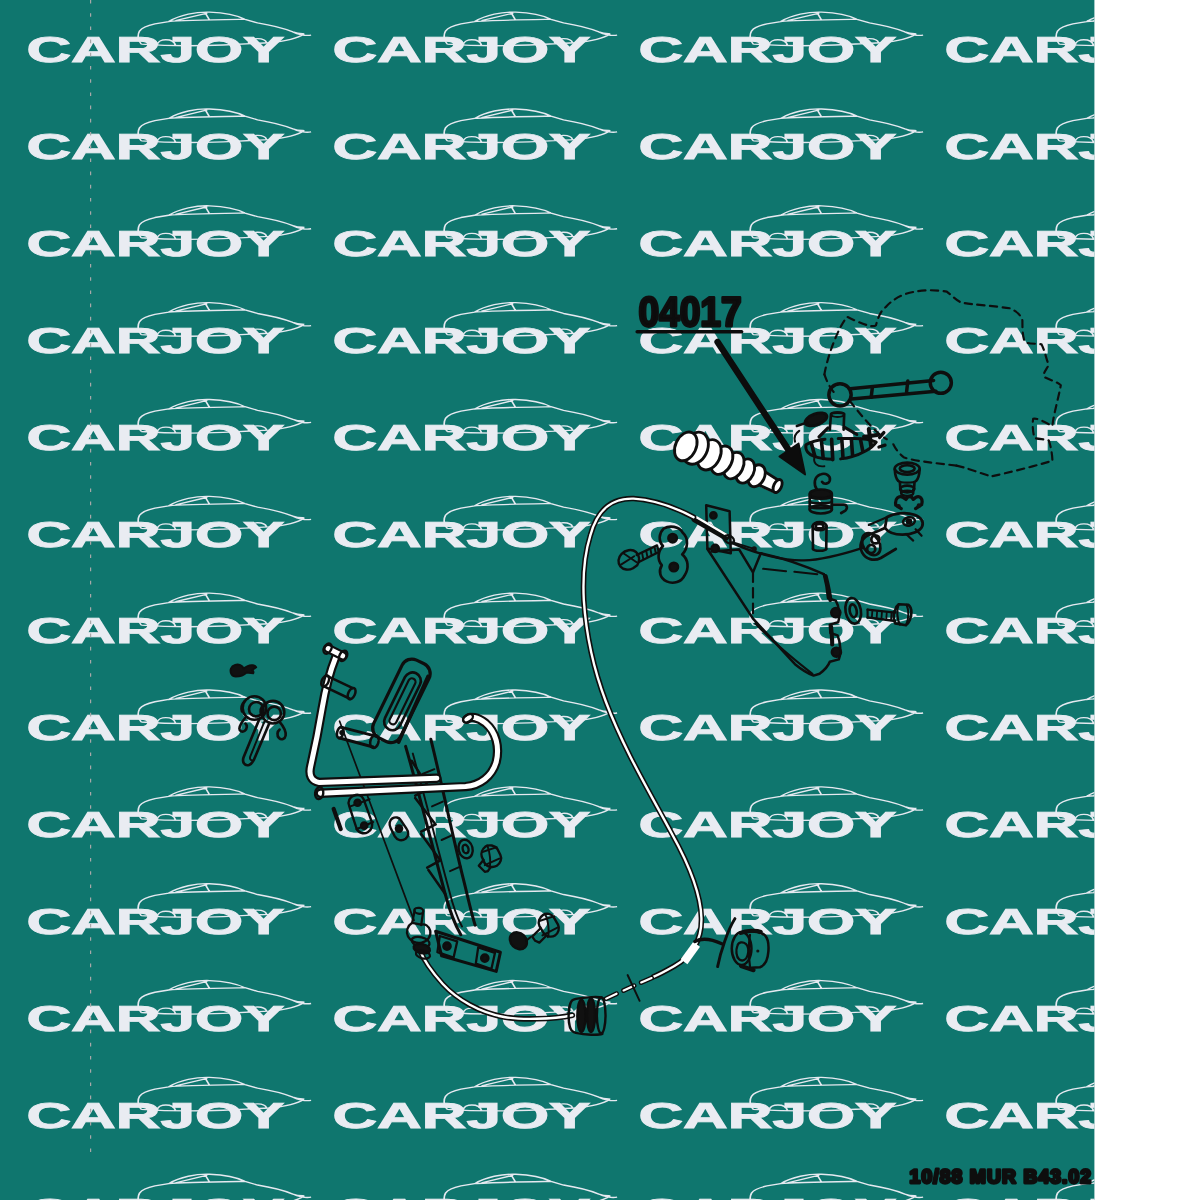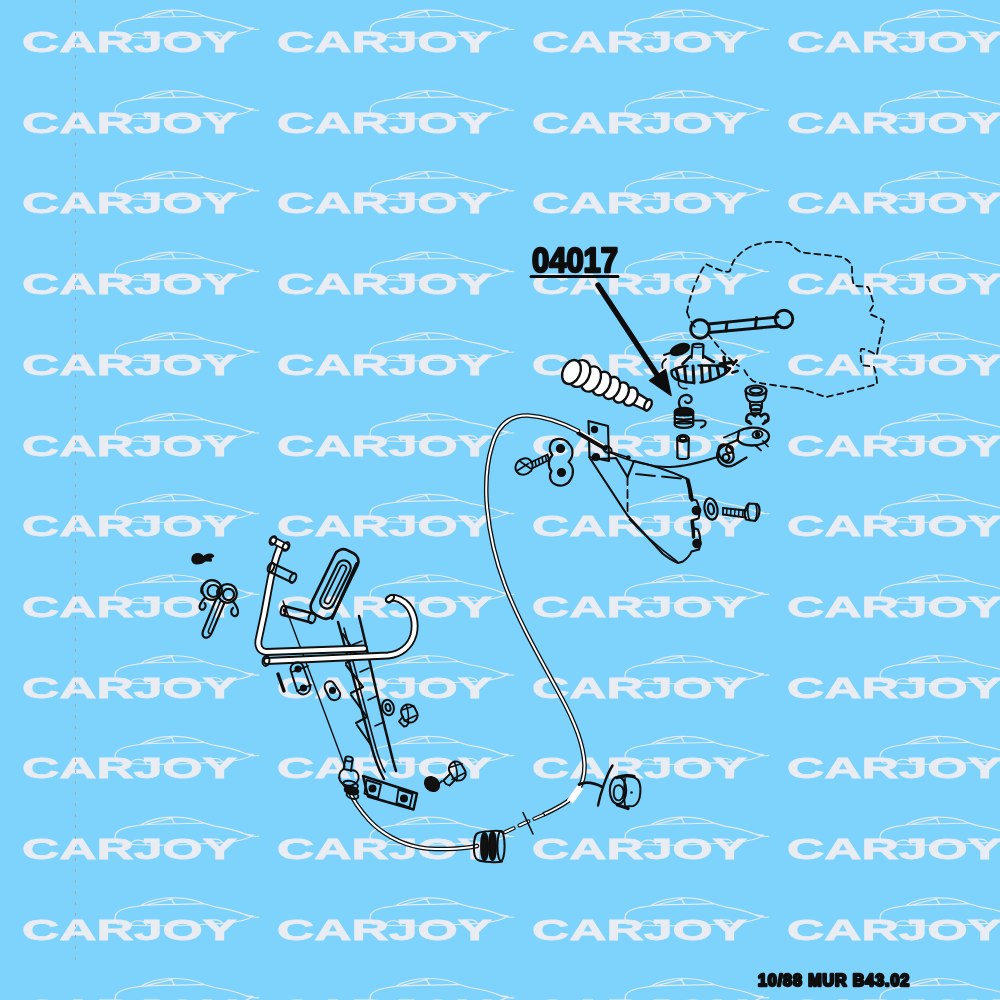--- a/index.html
+++ b/index.html
@@ -1,16 +1,16 @@
 <!DOCTYPE html>
 <html><head>
 <meta charset="utf-8">
 <style>
 html,body{margin:0;padding:0;background:#fff;}
-#page{position:relative;width:1000px;height:1000px;background:#7dd3fc;overflow:hidden;font-family:"Liberation Sans",sans-serif;}
+#page{position:relative;width:912px;height:1000px;background:#0f766e;overflow:hidden;font-family:"Liberation Sans",sans-serif;}
 #d{position:absolute;left:0;top:0;}
 </style>
 </head>
 <body>
 <div id="page">
 <svg id="d" width="1000" height="1000" viewBox="0 0 1000 1000">
 <defs>
 <g id="wm">
 <path id="car" transform="translate(90,-21) scale(0.95,0.75)" fill="none" stroke="#e5e9f0" stroke-width="1.5" d="M6,37 C28,39 58,39 78,38 L118,35.5 C132,34 144,30 149,25.5 M6,37 C3,33 2.5,27 4.5,22.5 C6.5,19 11,16.5 18,14.5 L30,12 C40,4.5 54,1 66,1.5 C78,2 90,5 97,9.5 L108,13.5 C120,16 132,20 139,23.5 C145,26 148,25 149,25.5 M30,12 C42,10.5 72,10 97,9.5 M36,11 L64,2.5 M66,10.5 L62,2 M20,37.5 C21,30.5 34,30 36,38 M100,36 C101,29.5 114,29 116,35.5 M139,23.5 C143,26.5 150,28 155,27"></path>
 <text x="0" y="22" font-size="30" font-weight="bold" transform="scale(1.72,1)" fill="#e9ecf2" stroke="#e9ecf2" stroke-width="0.8">CARJOY</text>

